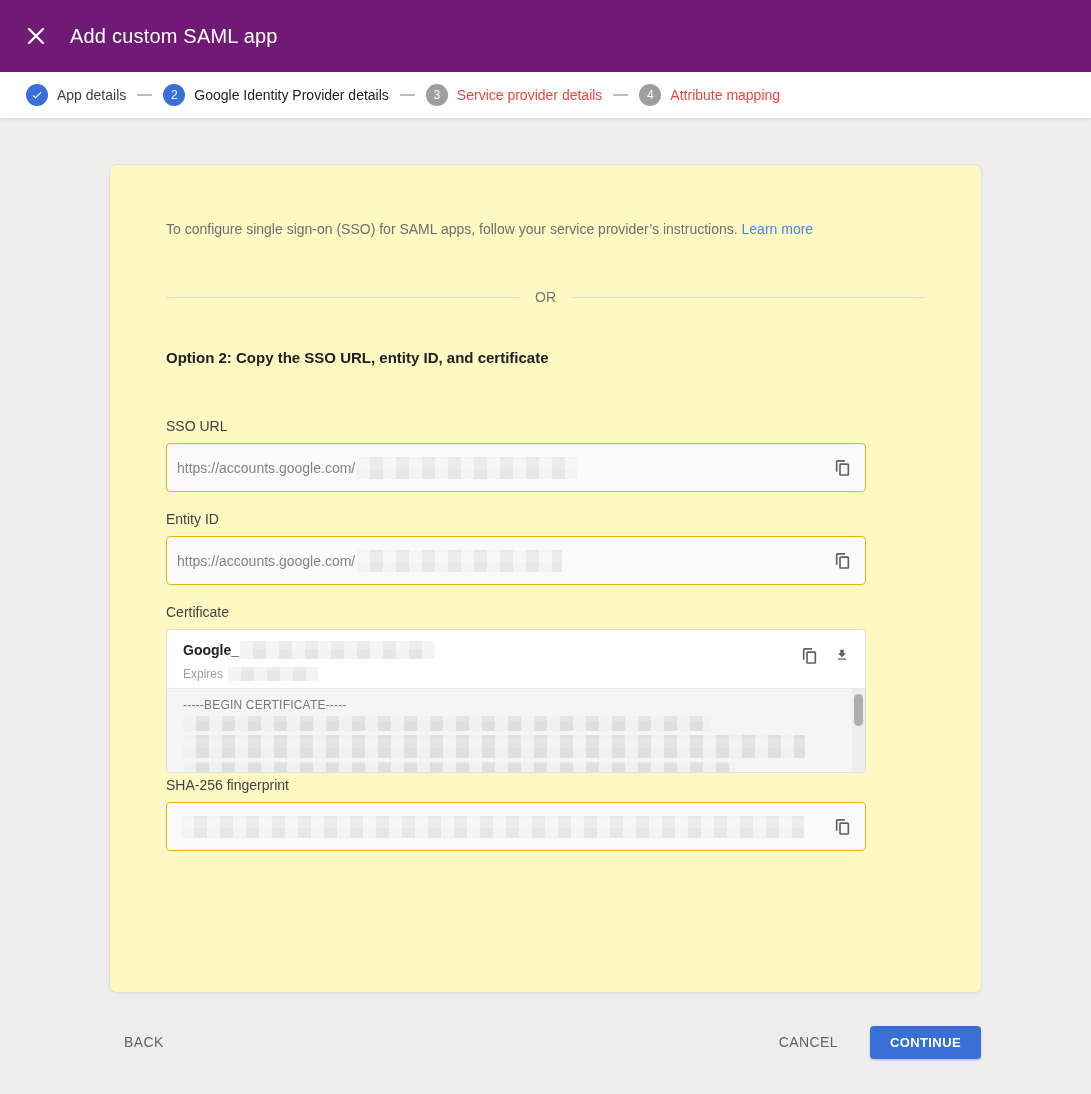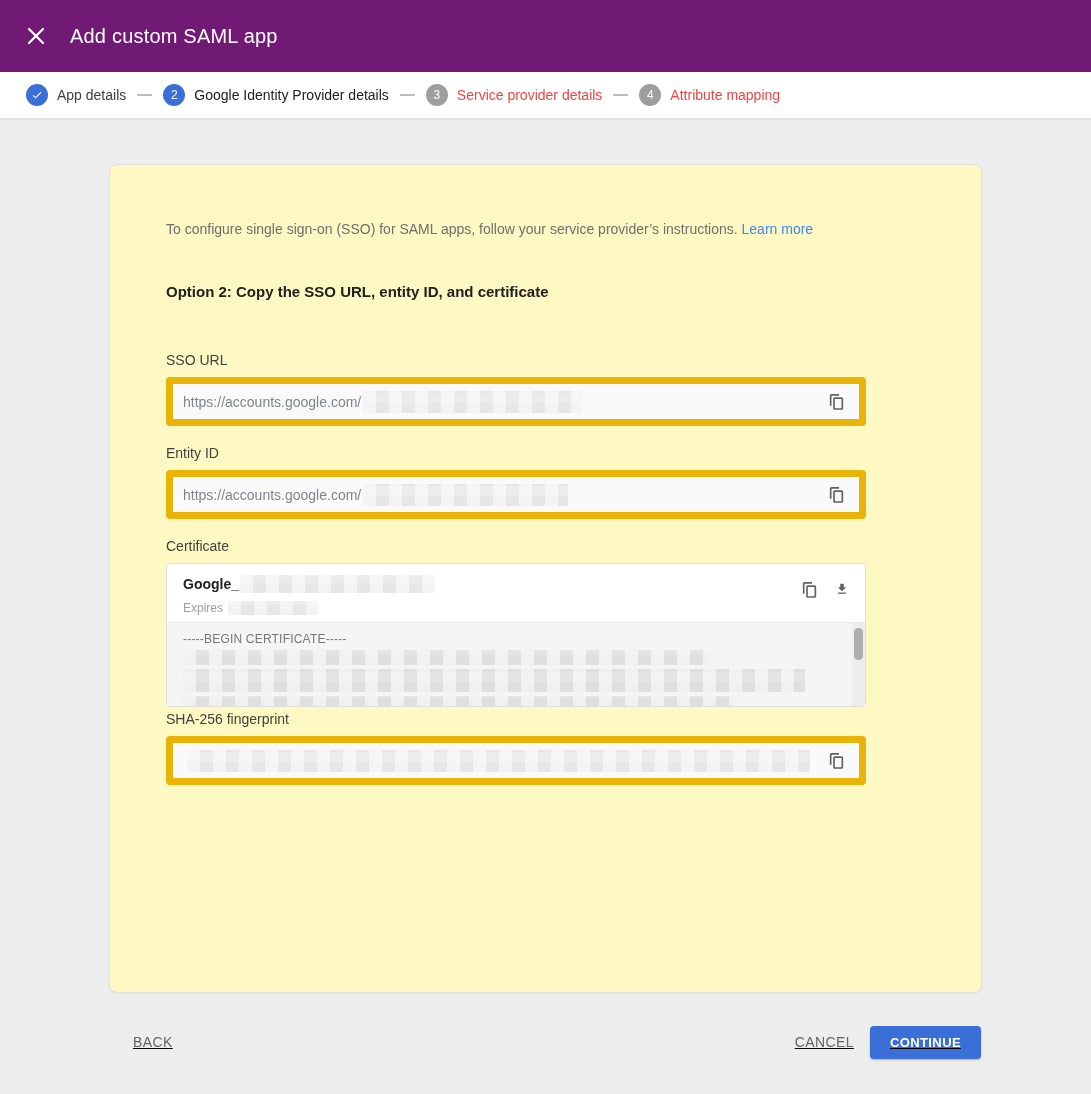--- a/index.html
+++ b/index.html
@@ -76,21 +76,21 @@
   .or-divider .or-text { color: #757575; font-size: 14px; margin: 0 15px; }
 
   .field-label { font-size: 14px; color: #424242; }
   .lbl-sso  { margin-top: 52px; }
   .lbl-ent  { margin-top: 19px; }
   .lbl-cert { margin-top: 19px; }
   .lbl-sha  { margin-top: 4px; }
 
   .value-box {
     margin-top: 9px; width: 700px; height: 49px;
-    background: #fafafa; border: 7px solid #eab308; border-radius: 4px;
+    background: #fafafa; border: 1px solid #eab308; border-radius: 4px;
     display: flex; align-items: center; padding: 0 13px 0 10px;
   }
   .value-flow { display: flex; align-items: center; flex: 1; overflow: hidden; }
   .value-prefix { font-size: 14px; color: #80868b; white-space: nowrap; }
   .icon-btn {
     width: 20px; height: 20px; flex: none; cursor: pointer;
     display: flex; align-items: center; justify-content: center; color: #616161;
   }
 
   
@@ -127,30 +127,30 @@
     position: absolute; top: 0; right: 0; bottom: 0; width: 13px;
     background: #ededed; cursor: pointer;
   }
   .scroll-thumb {
     position: absolute; top: 5px; left: 2px; width: 9px; height: 32px;
     background: #aeaeae; border-radius: 5px;
   }
 
   
   .footer {
-    position: absolute; left: 109px; right: 110px; top: 1022px; height: 40px;
-    display: flex; align-items: center; justify-content: space-between; text-decoration: underline;
+    position: absolute; left: 100px; right: 110px; top: 1022px; height: 40px;
+    display: flex; align-items: center; justify-content: space-between;
   }
   .text-btn {
     background: none; border: none; cursor: pointer;
     font-family: "Liberation Sans", sans-serif;
     font-size: 14px; font-weight: 500; color: #646464; letter-spacing: 0.4px;
     padding: 8px 12px;
   }
-  .footer-right { display: flex; gap: 4px; }
+  .footer-right { display: flex; gap: 20px; }
   .primary-btn {
     background: #3a6fd8; color: #fff; border: none; border-radius: 4px;
     font-family: "Liberation Sans", sans-serif;
     font-size: 13px; font-weight: 700; letter-spacing: 0.4px;
     padding: 0 20px; height: 33px; min-width: 107px; cursor: pointer;
     box-shadow: 0 1px 2px rgba(0,0,0,0.25);
   }
 
   svg { display: block; }
 </style>
@@ -199,20 +199,25 @@
 
   <div class="card">
 
     <div class="intro">
       <span>To configure single sign-on (SSO) for SAML apps, follow your service provider’s instructions.</span>
       <a class="learn-more">Learn more</a>
     </div>
 
 
 
+    <div class="or-divider">
+      <div class="line"></div>
+      <div class="or-text">OR</div>
+      <div class="line"></div>
+    </div>
 
     <div class="section-heading" style="margin-top:44px;">Option 2: Copy the SSO URL, entity ID, and certificate</div>
 
     
     <div class="field-label lbl-sso">SSO URL</div>
     <div class="value-box">
       <div class="value-flow">
         <span class="value-prefix">https://accounts.google.com/</span>
         <span class="redact" style="width:220px;height:22px;margin-left:2px;"></span>
       </div>

